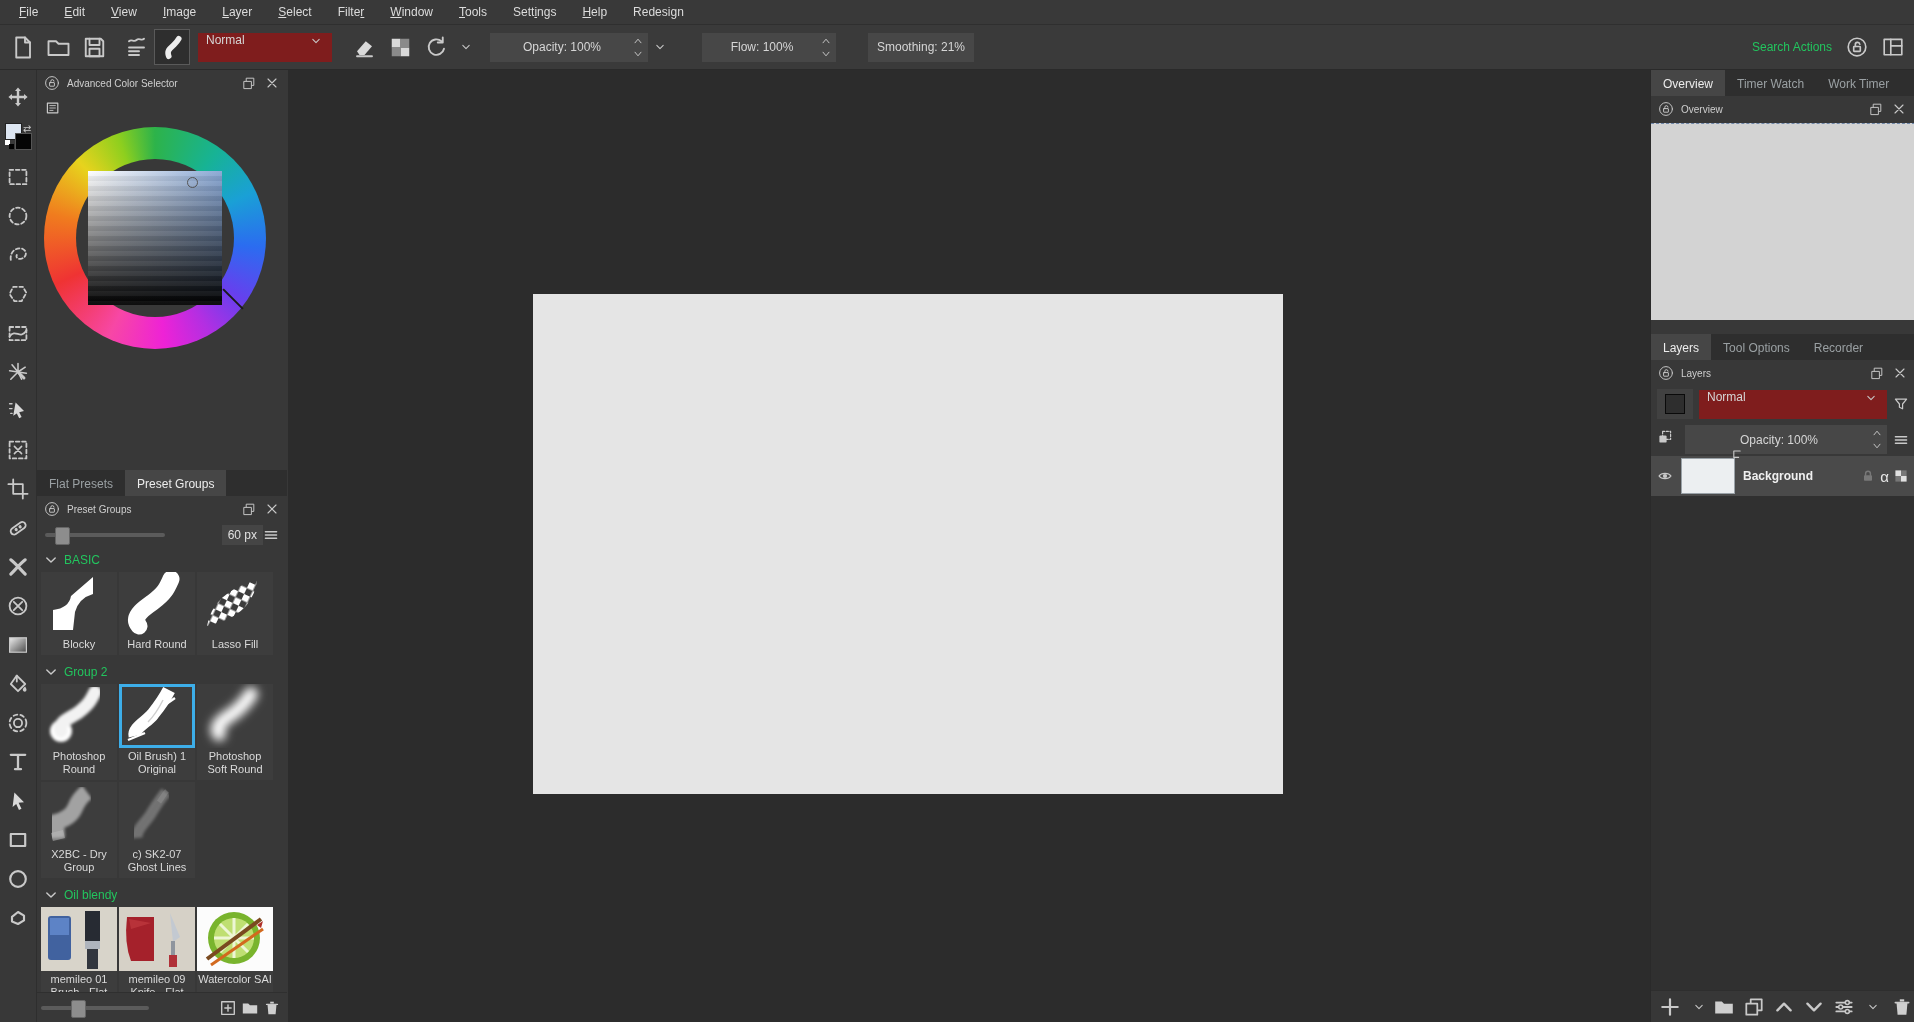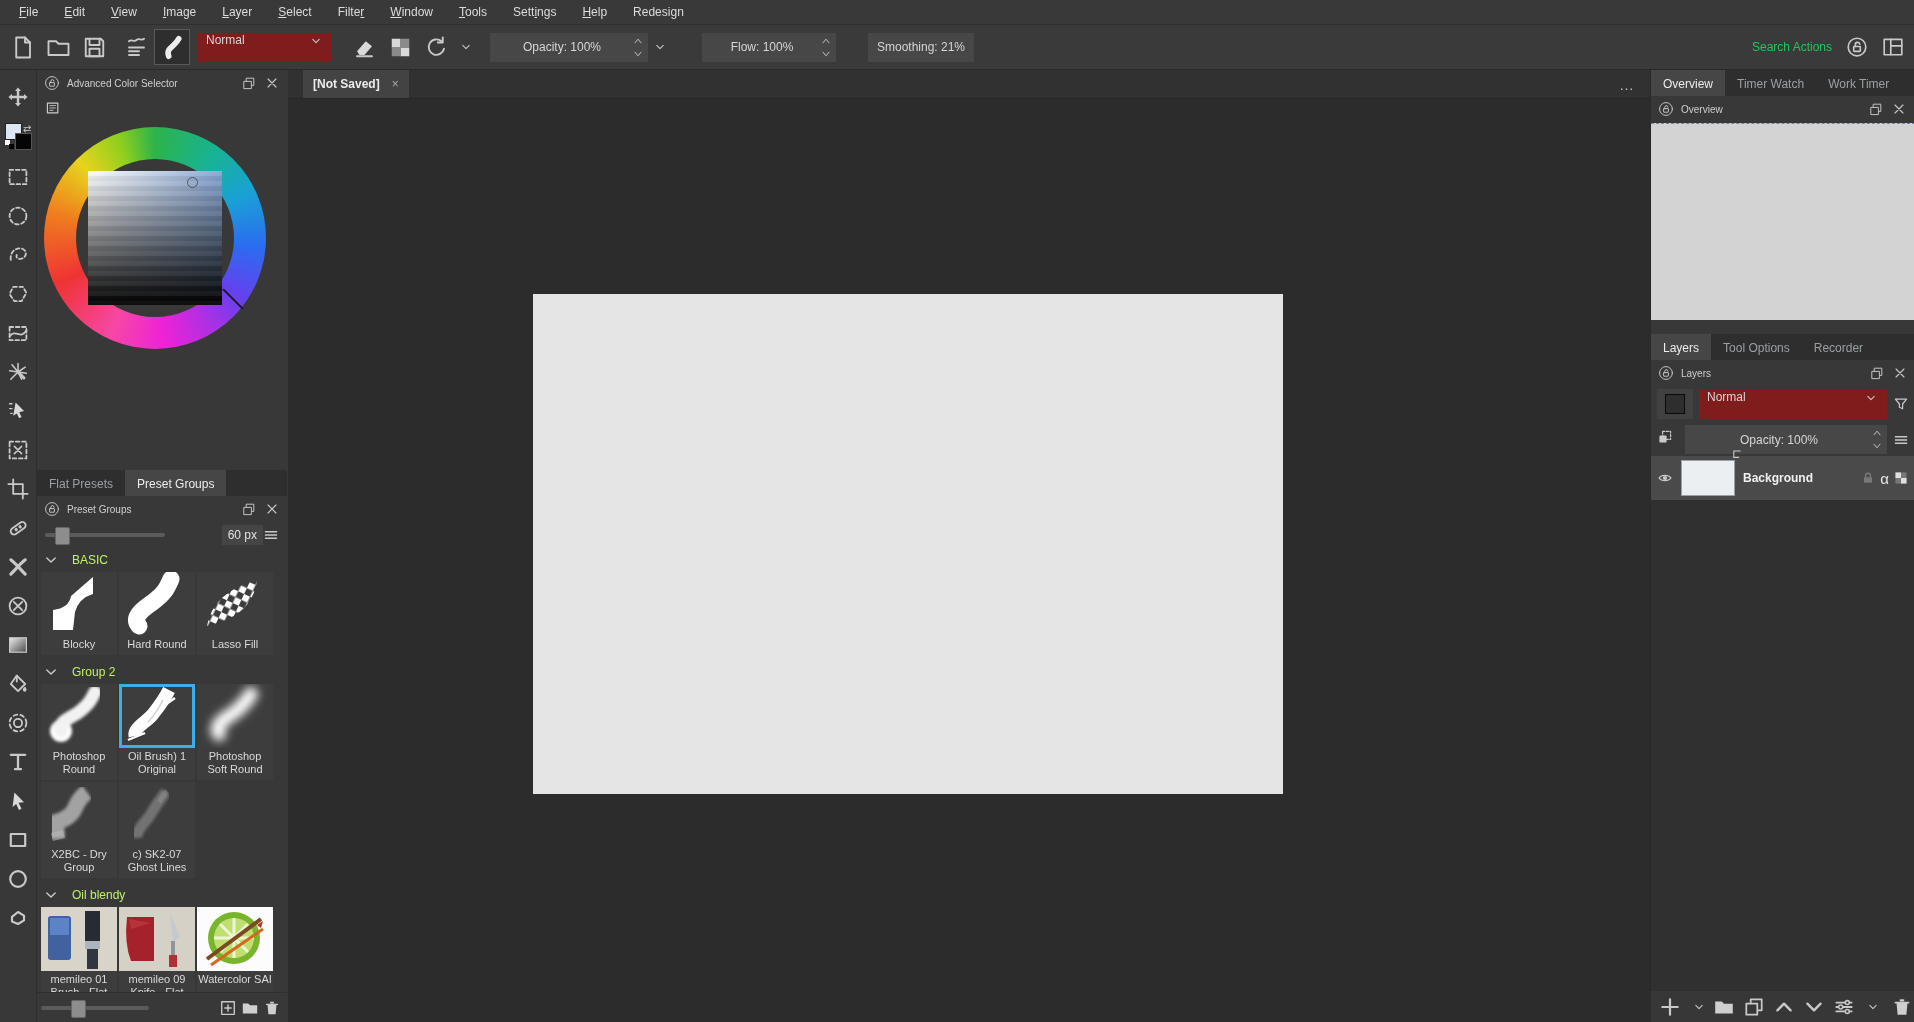--- a/index.html
+++ b/index.html
@@ -58,21 +58,21 @@
   .tabbar{height:26px;background:#2e2e2e;display:flex;align-items:stretch}
   .tab{padding:5px 12px 4px;color:#9aa0a3;display:flex;align-items:center}
   .tab.active{background:#464646;color:#ededed}
   #preset-tabs{position:absolute;left:0;top:400px;width:250px}
   
   #preset-docker{position:absolute;left:0;top:426px;width:250px;bottom:0}
   .slider-row{height:26px;display:flex;align-items:center;padding:0 8px;gap:0}
   .slider{position:relative;height:4px;background:#5b5b5b;border-radius:2px;flex:none}
   .slider .handle{position:absolute;top:-6px;width:13px;height:16px;background:#8d8d8d;border:1px solid #666;border-radius:2px}
   .val-box{background:#454545;padding:3px 6px;color:#e0e0e0}
-  .section-header{height:23px;display:flex;align-items:center;gap:14px;padding:0 7px;color:#bef264}
+  .section-header{height:23px;display:flex;align-items:center;gap:6px;padding:0 7px;color:#22c55e}
   .section-header svg{width:14px;height:14px}
   .grid{display:flex;flex-wrap:wrap;gap:2px;padding:1px 0 5px 4px}
   .tile{width:76px;background:#3d3d3d}
   .tile-img{height:64px;background:#3d3d3d;position:relative}
   .tile-img svg{width:76px;height:64px}
   .tile.selected .tile-img{outline:3px solid #3daee9;outline-offset:-3px}
   .tile-label{padding:2px 1px 4px;text-align:center;font-size:11px;line-height:13px;color:#dadada;white-space:pre-line}
   .dock-bottom{position:absolute;left:0;bottom:0;width:250px;height:30px;display:flex;align-items:center;
     background:#383838;border-top:1px solid #2f2f2f;box-sizing:border-box}
   .sm-btn{width:22px;height:22px;display:flex;align-items:center;justify-content:center;flex:none}
@@ -87,21 +87,21 @@
   
   #right-panel{position:absolute;left:1650px;top:70px;width:264px;bottom:0;background:#383838;border-left:1px solid #2a2a2a;box-sizing:border-box}
   #overview-content{position:absolute;left:0;top:53px;width:264px;height:197px;background:#d3d3d3;border-top:1px dashed #6e86a8;box-sizing:border-box}
   #layers-tabs{position:absolute;left:0;top:264px;width:264px}
   #layers-docker{position:absolute;left:0;top:290px;width:264px;bottom:0}
   .lr-row{display:flex;align-items:center;gap:6px;padding:3px 6px}
   .thumb-btn{width:36px;height:30px;background:#414141;display:flex;align-items:center;justify-content:center;flex:none}
   .thumb-btn i{display:block;width:18px;height:18px;background:#2e2e2e;border:1.5px solid #0a0a0a}
   .wide{flex:1}
   #layer-list{position:absolute;left:0;top:96px;right:0;bottom:32px;background:#303030}
-  .layer-row{height:44px;background:#4a4a4a;display:flex;align-items:center;gap:8px;padding:0 6px;position:relative}
+  .layer-row{height:28px;background:#4a4a4a;display:flex;align-items:center;gap:8px;padding:6px 6px;position:relative}
   .layer-thumb{width:54px;height:36px;background:#eceff1;border:1px solid #9aa2a8;box-sizing:border-box;flex:none}
   .layer-name{flex:1;font-weight:bold;color:#f0f0f0}
   .layer-badges{display:flex;align-items:center;gap:4px;color:#e0e0e0}
   #corner-arrow{position:absolute;left:78px;top:-9px;width:16px;height:16px}
   #layers-bottom{position:absolute;left:0;bottom:0;width:264px;height:32px;background:#373737;
     display:flex;align-items:center;gap:4px;padding:0 6px;box-sizing:border-box;border-top:1px solid #2e2e2e}
   .lb-btn{width:26px;height:26px;display:flex;align-items:center;justify-content:center;flex:none}
   .lb-btn svg{width:22px;height:22px}
   .tb-right{display:flex;align-items:center;gap:14px;margin-left:auto;padding-right:10px}
   .alpha-glyph{font-size:15px;line-height:1;color:#e6e6e6}
@@ -667,27 +667,20 @@
               <rect x="8" y="3" width="4" height="2" fill="#cfcfcf" stroke="none"></rect>
               <path d="M4 6h12" stroke-width="1.6"></path>
             </svg>
           </span>
         </div>
     </div>
   </div>
 </div>
 
 <div id="canvas-area">
-  <div id="doc-tabbar">
-    <div id="doc-tab">
-      <span>[Not Saved]</span>
-      <span class="x">×</span>
-    </div>
-    <span id="tab-overflow">…</span>
-  </div>
   <div id="document"></div>
 </div>
 
 <div id="right-panel">
   <div class="tabbar" id="right-top-tabs">
       <span class="tab active">Overview</span>
       <span class="tab">Timer Watch</span>
       <span class="tab">Work Timer</span>
     </div>
   <div class="docker-header">

